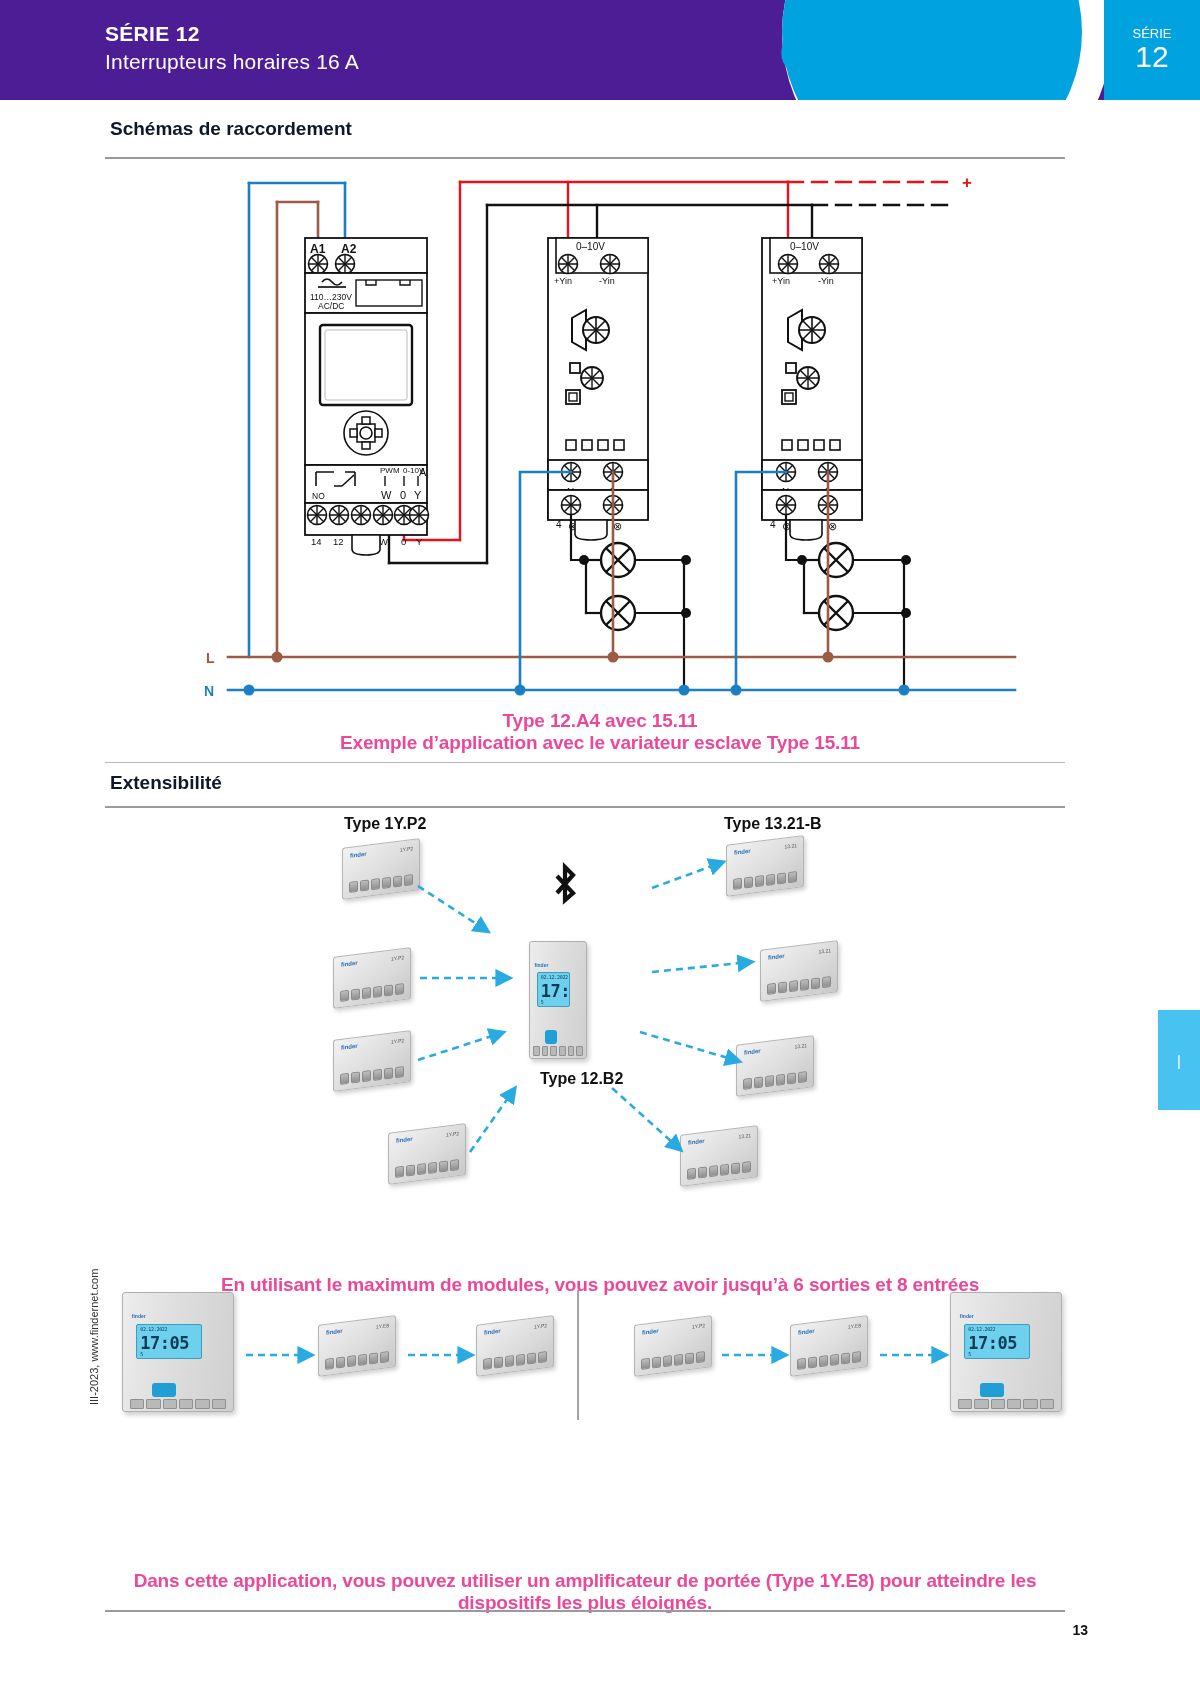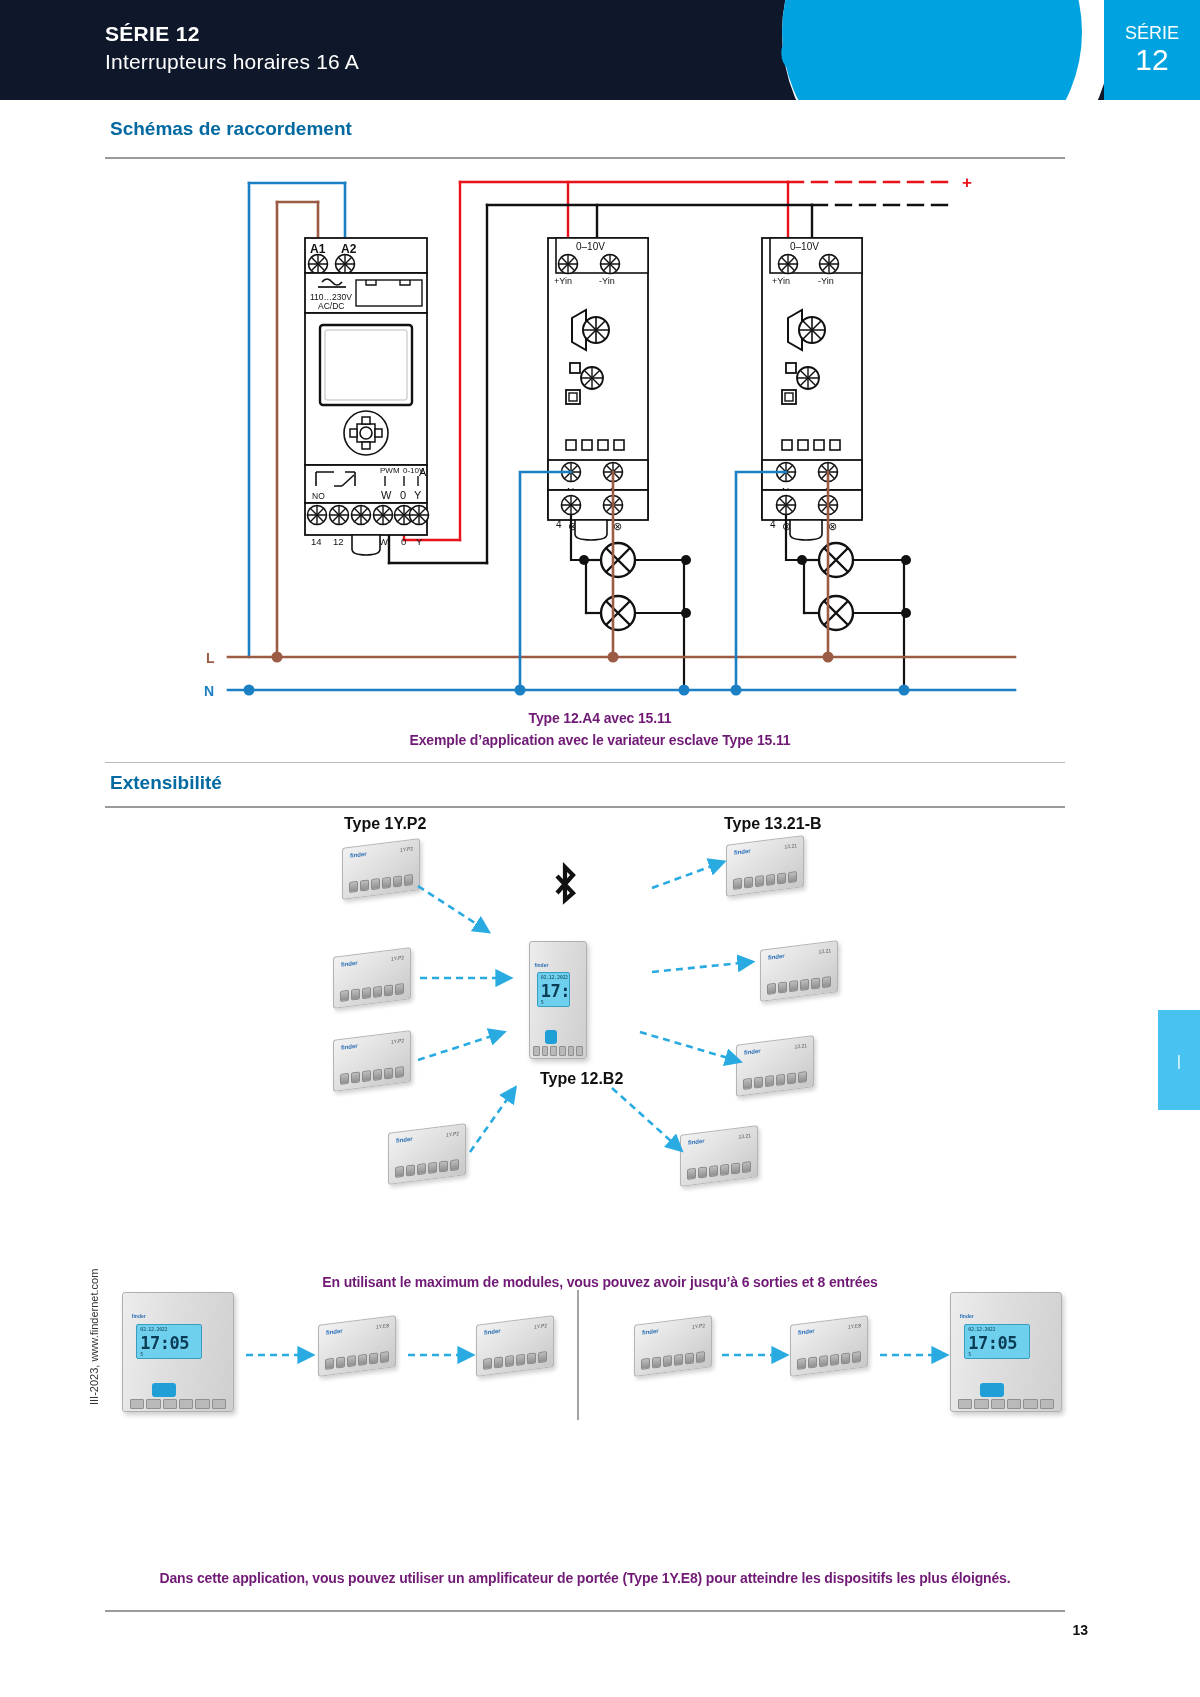--- a/index.html
+++ b/index.html
@@ -8,21 +8,21 @@
     width:1200px; height:1697px; position:relative;
     background:#ffffff;
     font-family:"Liberation Sans", sans-serif;
     color:#1a1a1a;
     overflow:hidden;
   }
 
   
   .header {
     position:absolute; left:0; top:0; width:1200px; height:100px;
-    background:#0f172a; overflow:hidden;
+    background:#4c1d95; overflow:hidden;
   }
   .header-swoosh {
     position:absolute; right:88px; top:-132px;
     width:330px; height:330px; border-radius:50%;
     background:#ffffff;
   }
   .header-swoosh2 {
     position:absolute; right:118px; top:-118px;
     width:300px; height:300px; border-radius:50%;
     background:#00A3E0;
@@ -41,35 +41,35 @@
   }
   .finder-word {
     font-size:42px; font-weight:700; color:#00A3E0; letter-spacing:-1.2px;
     line-height:1;
   }
   .series-tab {
     position:absolute; right:0; top:0; width:96px; height:100px;
     background:#00A3E0; color:#fff; z-index:5;
     display:flex; flex-direction:column; align-items:center; justify-content:center;
   }
-  .series-tab .s1 { font-size:18px; font-weight:400; line-height:1.1; }
+  .series-tab .s1 { font-size:13px; font-weight:400; line-height:1.1; }
   .series-tab .s2 { font-size:30px; font-weight:400; line-height:1.05; }
 
   
   .sec-title {
-    position:absolute; font-size:19px; font-weight:700; color:#0369a1;
+    position:absolute; font-size:19px; font-weight:700; color:#0f172a;
   }
   .sec-rule {
     position:absolute; height:2px; background:#9a9a9a;
   }
 
   
   .cap {
-    position:absolute; text-align:center; font-size:14px; font-weight:700;
-    color:#701a75; letter-spacing:-.15px;
+    position:absolute; text-align:center; font-size:19px; font-weight:700;
+    color:#ec4899; letter-spacing:-.15px;
   }
   .lbl-sm { position:absolute; font-size:16px; font-weight:700; color:#111; }
 
   
   .side-tab {
     position:absolute; right:0; top:1010px; width:42px; height:100px;
     background:#48C2F0;
     display:flex; align-items:center; justify-content:center;
   }
   .side-tab span { color:#fff; font-size:15px; }

